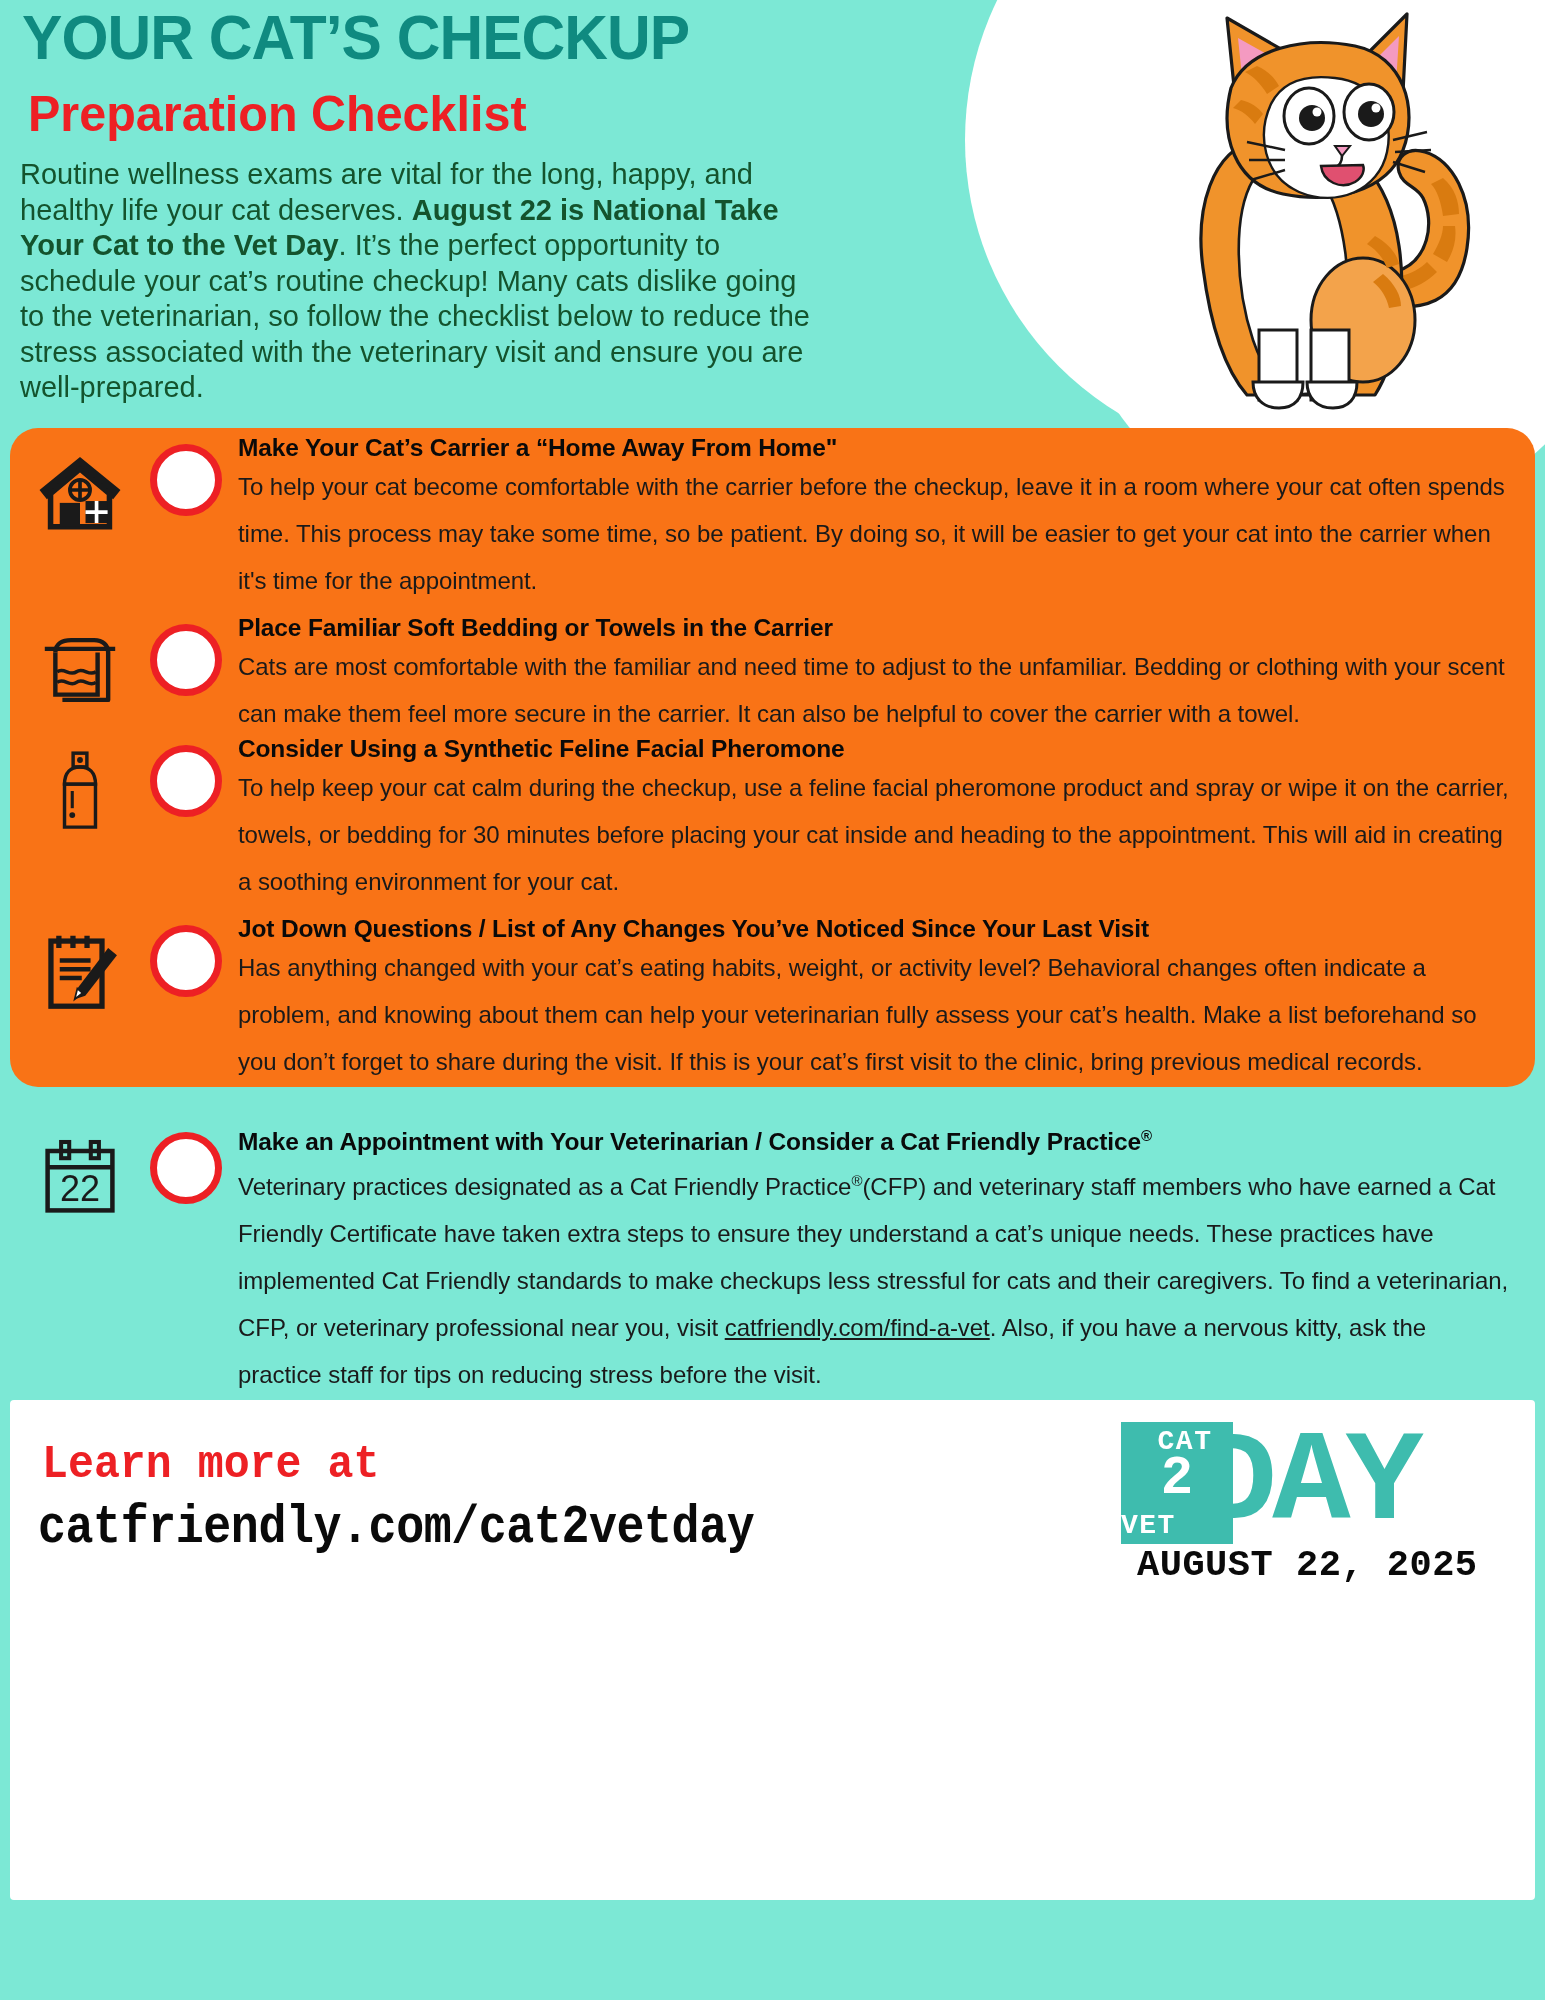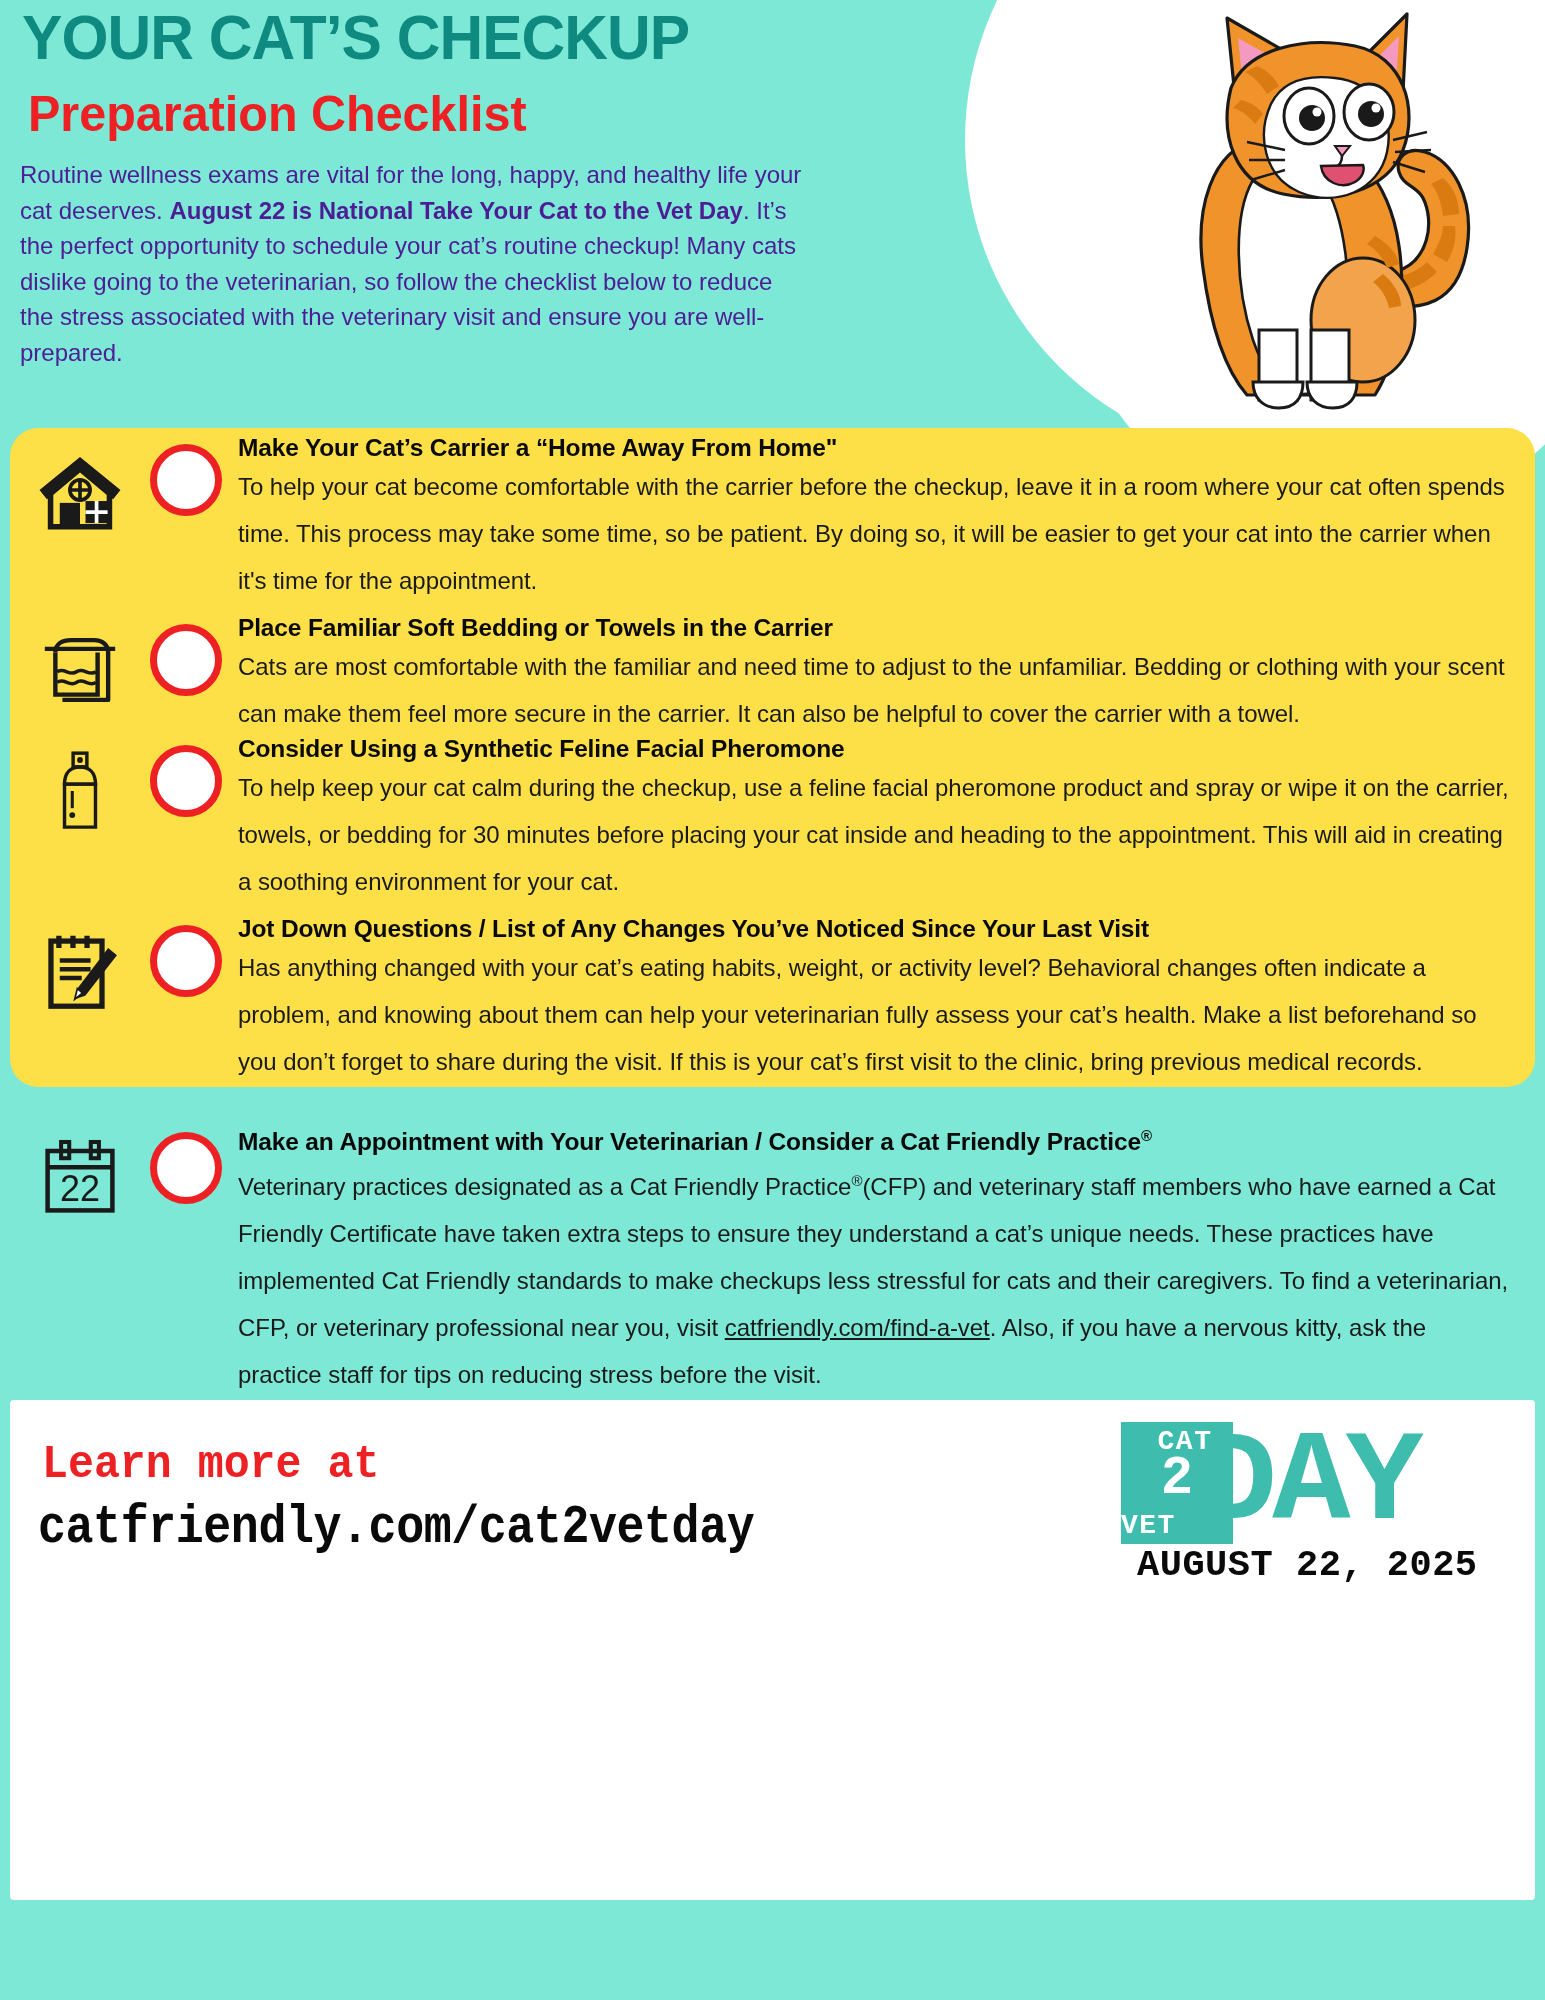--- a/index.html
+++ b/index.html
@@ -37,32 +37,32 @@
     white-space:nowrap;
   }
   #title-sub {
     position:absolute; left:28px; top:88px;
     font-size:50px; font-weight:bold; color:#ED2024;
     line-height:1.05; white-space:nowrap;
     transform:scaleX(0.97); transform-origin:left top;
   }
   #intro {
     position:absolute; left:20px; top:157px; width:790px;
-    font-size:24px; line-height:35.5px; color:#4c1d95;
+    font-size:29px; line-height:35.5px; color:#14532d;
   }
   #intro b { font-weight:bold; }
 
   
   #cat-wrap { position:absolute; right:18px; top:0px; width:420px; height:430px; }
 
   
   #card {
     position:absolute; left:10px; top:428px;
     width:1525px; height:659px;
-    background:#fde047; border-radius:28px;
+    background:#f97316; border-radius:28px;
   }
   .item { position:absolute; left:0; width:1525px; }
   .item-icon {
     position:absolute; left:20px; top:8px; width:100px; height:100px;
     display:flex; align-items:center; justify-content:center;
   }
   .item-check {
     position:absolute; left:140px; top:12px;
     width:72px; height:72px; border-radius:50%;
     border:7px solid #ED2024; background:#FFFFFF;

